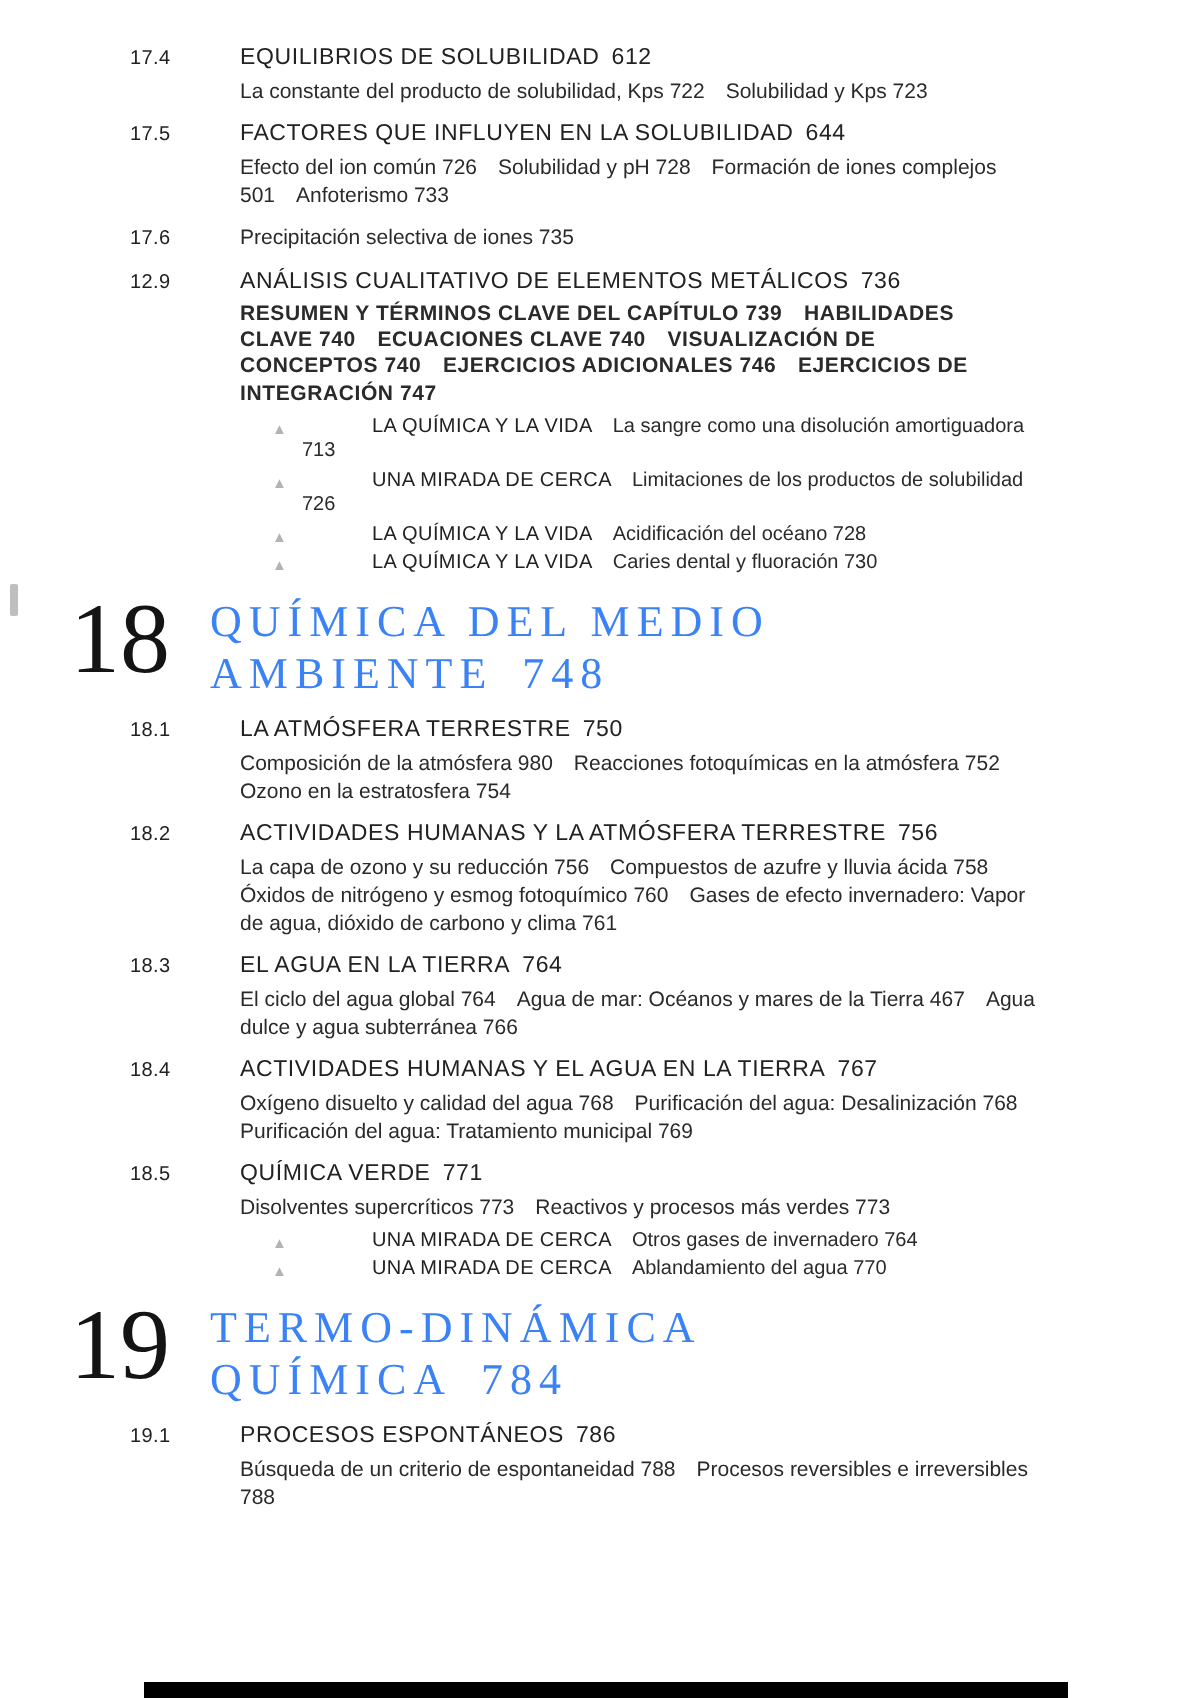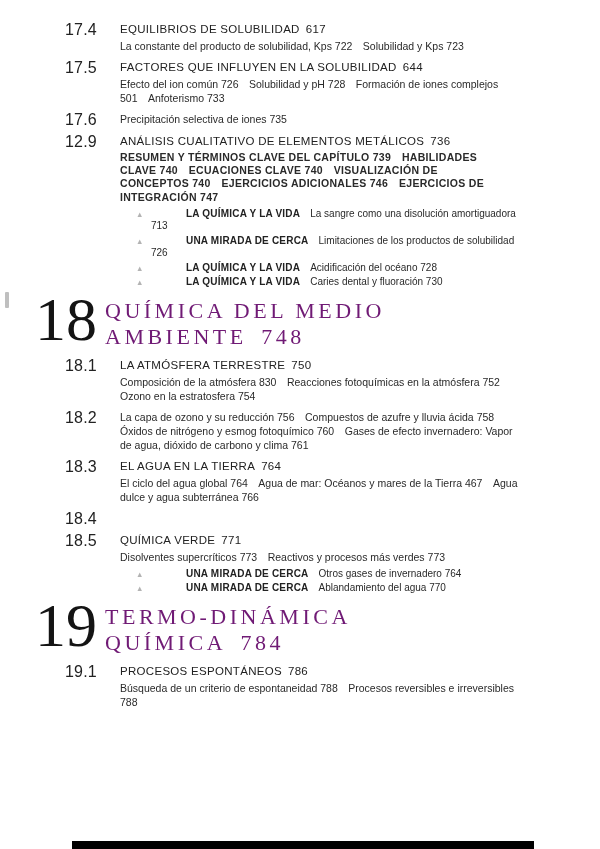--- a/index.html
+++ b/index.html
@@ -20,21 +20,21 @@
   .content {
     position: absolute;
     left: 35px;
     top: 22px;
     width: 505px;
   }
   
   .section { display: flex; margin-left: 30px; margin-bottom: 7px; }
   .sec-num {
     width: 55px; flex: none;
-    font-size: 16px; line-height: 15px;
+    font-size: 10px; line-height: 15px;
     letter-spacing: .2px; color: #222;
   }
   .sec-body { width: 412px; }
   .sec-title {
     font-size: 11.5px; line-height: 15px;
     letter-spacing: .3px; color: #222;
     margin-bottom: 2px;
   }
   .detail {
     font-size: 10.5px; line-height: 14px;
@@ -49,33 +49,33 @@
   .features { margin-top: 4px; margin-left: 16px; width: 392px; }
   .feature {
     position: relative; padding-left: 15px;
     font-size: 10px; line-height: 12.5px;
     color: #2a2a2a; margin-top: 2px;
   }
   .feature .tri {
     position: absolute; left: 0; top: 1px;
     font-size: 7.5px; color: #b3b3b3;
   }
-  .feature .flabel { font-weight: bold; letter-spacing: .2px; margin-right: 10px; color: #222; padding-left: 35px; }
+  .feature .flabel { font-weight: normal; letter-spacing: .2px; margin-right: 10px; color: #222; padding-left: 35px; }
   
   .chapter { display: flex; margin-top: 6px; margin-bottom: 8px; }
   .ch-num {
     width: 70px; flex: none;
     font-family: "Liberation Serif", serif;
-    font-size: 62px; line-height: 46px;
+    font-size: 50px; line-height: 46px;
     color: #141414;
   }
   .ch-title {
     font-family: "Liberation Serif", serif;
     font-size: 22px; line-height: 26px;
-    letter-spacing: 3.5px; color: #701a75;
+    letter-spacing: 3.5px; color: #3b82f6;
     padding-top: 2px;
   }
   
   .bottom-bar {
     position: absolute; left: 72px; bottom: 0;
     width: 462px; height: 8px; background: #000;
   }
   .edge-artifact {
     position: absolute; left: 5px; top: 292px;
     width: 4px; height: 16px;
@@ -83,21 +83,21 @@
   }
 </style>
 </head>
 <body>
 
 <div class="page">
   <div class="content">
   <div class="section">
     <div class="sec-num">17.4</div>
     <div class="sec-body">
-      <div class="sec-title">EQUILIBRIOS DE SOLUBILIDAD 617</div>
+      <div class="sec-title">EQUILIBRIOS DE SOLUBILIDAD 612</div>
     <div class="detail">La constante del producto de solubilidad, Kps 722 Solubilidad y Kps 723</div>
         </div>
   </div>
 
   <div class="section">
     <div class="sec-num">17.5</div>
     <div class="sec-body">
       <div class="sec-title">FACTORES QUE INFLUYEN EN LA SOLUBILIDAD 644</div>
     <div class="detail">Efecto del ion común 726 Solubilidad y pH 728 Formación de iones complejos 501 Anfoterismo 733</div>
         </div>
@@ -144,41 +144,46 @@
     <div class="ch-title">
           <div class="ch-line">QUÍMICA DEL MEDIO</div>
           <div class="ch-line">AMBIENTE 748</div>
         </div>
   </div>
 
   <div class="section">
     <div class="sec-num">18.1</div>
     <div class="sec-body">
       <div class="sec-title">LA ATMÓSFERA TERRESTRE 750</div>
-    <div class="detail">Composición de la atmósfera 830 Reacciones fotoquímicas en la atmósfera 752 Ozono en la estratosfera 754</div>
+    <div class="detail">Composición de la atmósfera 980 Reacciones fotoquímicas en la atmósfera 752 Ozono en la estratosfera 754</div>
         </div>
   </div>
 
   <div class="section">
     <div class="sec-num">18.2</div>
     <div class="sec-body">
+      <div class="sec-title">ACTIVIDADES HUMANAS Y LA ATMÓSFERA TERRESTRE 756</div>
     <div class="detail">La capa de ozono y su reducción 756 Compuestos de azufre y lluvia ácida 758 Óxidos de nitrógeno y esmog fotoquímico 760 Gases de efecto invernadero: Vapor de agua, dióxido de carbono y clima 761</div>
         </div>
   </div>
 
   <div class="section">
     <div class="sec-num">18.3</div>
     <div class="sec-body">
       <div class="sec-title">EL AGUA EN LA TIERRA 764</div>
     <div class="detail">El ciclo del agua global 764 Agua de mar: Océanos y mares de la Tierra 467 Agua dulce y agua subterránea 766</div>
         </div>
   </div>
 
   <div class="section">
     <div class="sec-num">18.4</div>
+    <div class="sec-body">
+      <div class="sec-title">ACTIVIDADES HUMANAS Y EL AGUA EN LA TIERRA 767</div>
+    <div class="detail">Oxígeno disuelto y calidad del agua 768 Purificación del agua: Desalinización 768 Purificación del agua: Tratamiento municipal 769</div>
+        </div>
   </div>
 
   <div class="section">
     <div class="sec-num">18.5</div>
     <div class="sec-body">
       <div class="sec-title">QUÍMICA VERDE 771</div>
     <div class="detail">Disolventes supercríticos 773 Reactivos y procesos más verdes 773</div>
           <div class="features">
   <div class="feature">
     <span class="tri">▲</span>

